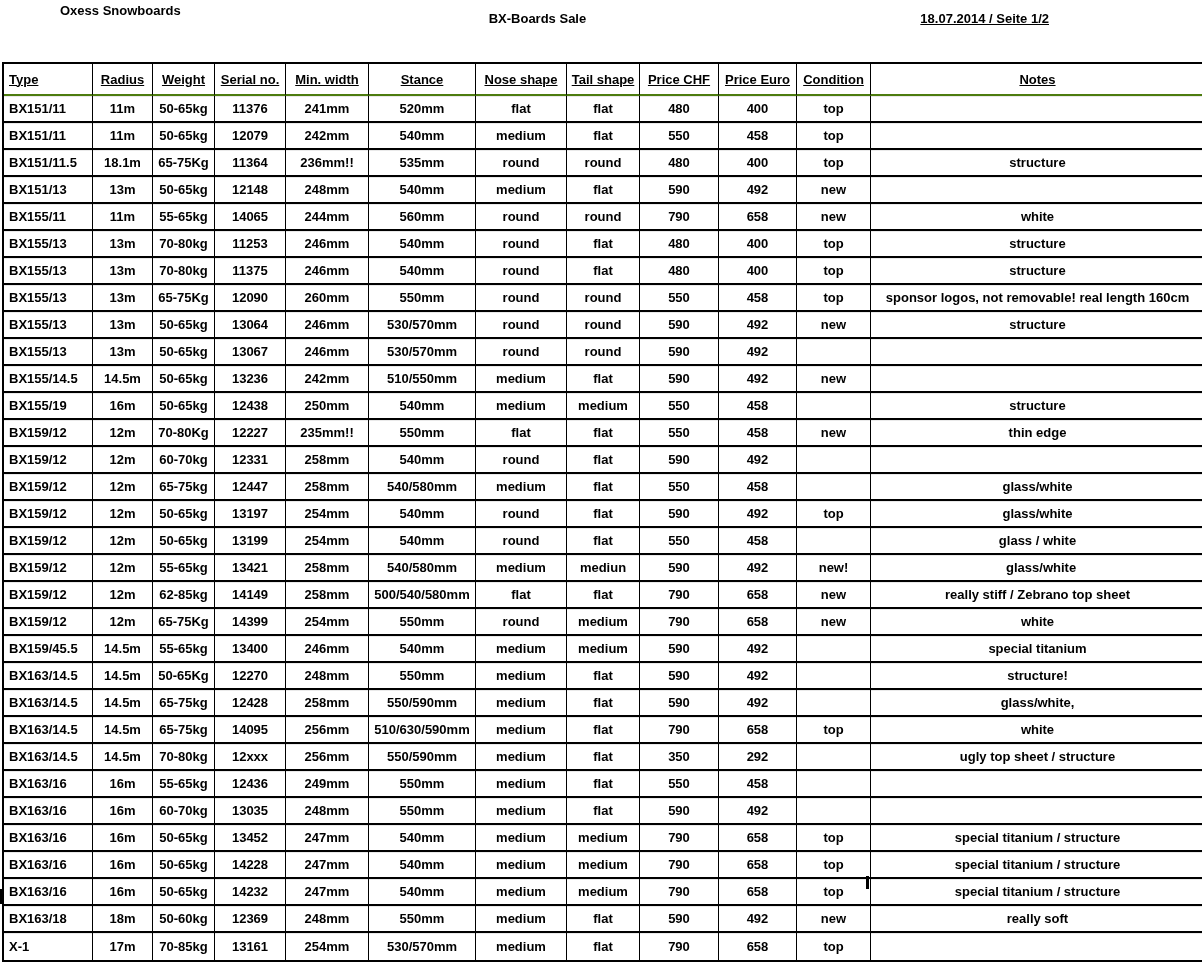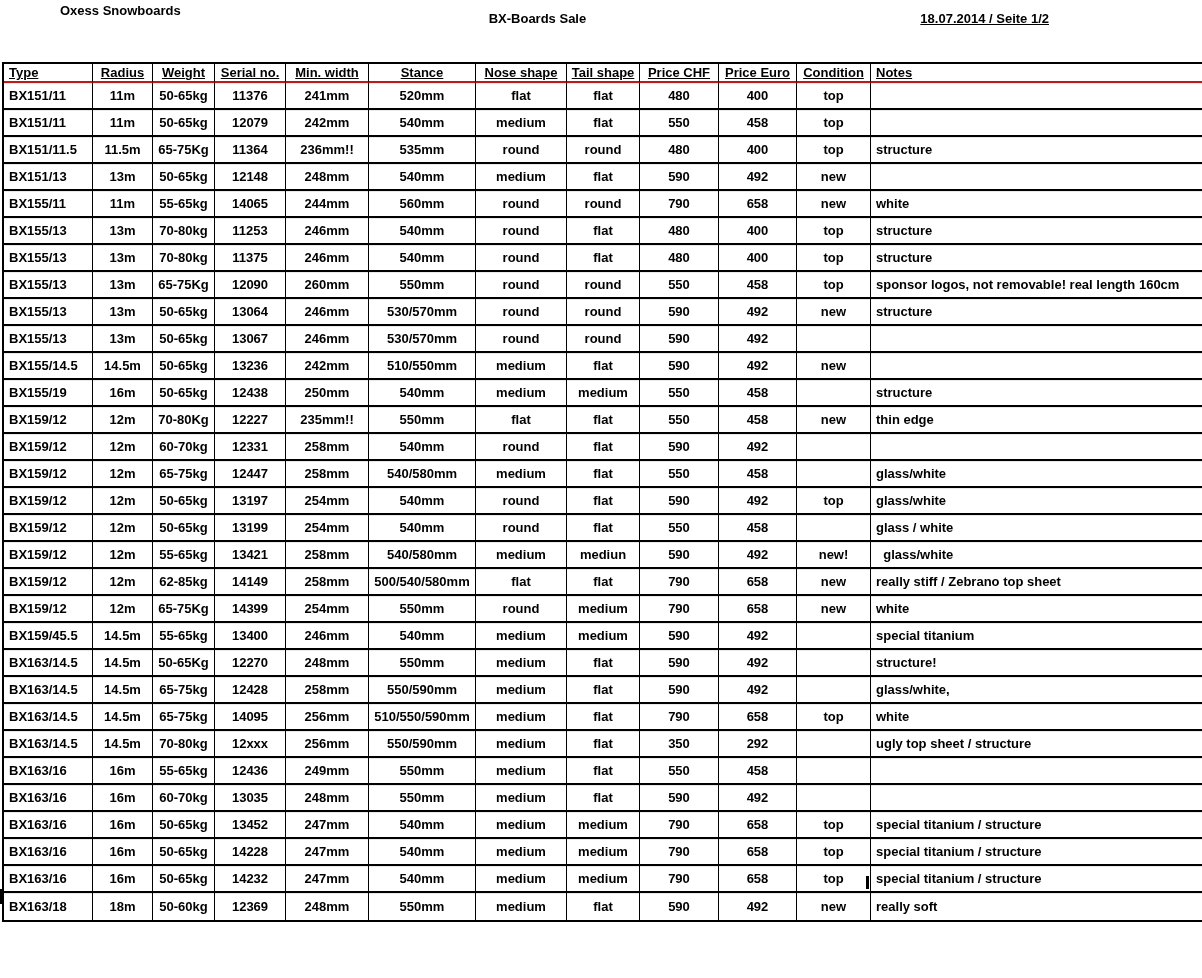--- a/index.html
+++ b/index.html
@@ -28,36 +28,36 @@
     font-size:13px;
   }
   table.boards th, table.boards td {
     padding:0 3px;
     overflow:hidden;
     white-space:pre;
     vertical-align:middle;
     box-sizing:border-box;
   }
   table.boards th {
-    height:19px;
+    height:32px;
     text-decoration:underline;
-    border-bottom:2px solid #b91c1c;
+    border-bottom:2px solid #4d7c0f;
     text-align:center;
     font-weight:bold;
   }
   table.boards td {
     height:27px;
     border-bottom:2px solid #000;
     text-align:center;
     box-shadow:inset 0 1px 0 #e9e9e9;
   }
   table.boards tr > *:not(:first-child) { border-left:1px solid #000; }
   table.boards tbody tr:last-child td { border-bottom:none; }
   table.boards th:nth-child(1), table.boards td:nth-child(1) { text-align:left; padding-left:5px; }
-  table.boards th:nth-child(12), table.boards td:nth-child(12) { text-align:left; padding-left:5px;margin-left:8px; }
+  table.boards th:nth-child(12), table.boards td:nth-child(12) { text-align:center; padding-left:5px;margin-left:8px; }
 
   .print-tick-left {
     position:absolute; left:0; top:889px; width:4px; height:15px; background:#000;
   }
   .print-tick-mid {
     position:absolute; left:866px; top:876px; width:3px; height:13px; background:#000;
   }
 </style>
 </head>
 <body>
@@ -123,21 +123,21 @@
         <td>540mm</td>
         <td>medium</td>
         <td>flat</td>
         <td>550</td>
         <td>458</td>
         <td>top</td>
         <td></td>
       </tr>
       <tr>
         <td>BX151/11.5</td>
-        <td>11.5m</td>
+        <td>18.1m</td>
         <td>65-75Kg</td>
         <td>11364</td>
         <td>236mm!!</td>
         <td>535mm</td>
         <td>round</td>
         <td>round</td>
         <td>480</td>
         <td>400</td>
         <td>top</td>
         <td>structure</td>
@@ -421,21 +421,21 @@
         <td>492</td>
         <td></td>
         <td>glass/white,</td>
       </tr>
       <tr>
         <td>BX163/14.5</td>
         <td>14.5m</td>
         <td>65-75kg</td>
         <td>14095</td>
         <td>256mm</td>
-        <td>510/550/590mm</td>
+        <td>510/630/590mm</td>
         <td>medium</td>
         <td>flat</td>
         <td>790</td>
         <td>658</td>
         <td>top</td>
         <td>white</td>
       </tr>
       <tr>
         <td>BX163/14.5</td>
         <td>14.5m</td>
@@ -526,18 +526,32 @@
         <td>50-60kg</td>
         <td>12369</td>
         <td>248mm</td>
         <td>550mm</td>
         <td>medium</td>
         <td>flat</td>
         <td>590</td>
         <td>492</td>
         <td>new</td>
         <td>really soft</td>
+      </tr>
+      <tr>
+        <td>X-1</td>
+        <td>17m</td>
+        <td>70-85kg</td>
+        <td>13161</td>
+        <td>254mm</td>
+        <td>530/570mm</td>
+        <td>medium</td>
+        <td>flat</td>
+        <td>790</td>
+        <td>658</td>
+        <td>top</td>
+        <td></td>
       </tr>
     </tbody>
 </table>
 
 <div class="print-tick-left"></div>
 <div class="print-tick-mid"></div>
 
 </body></html>

